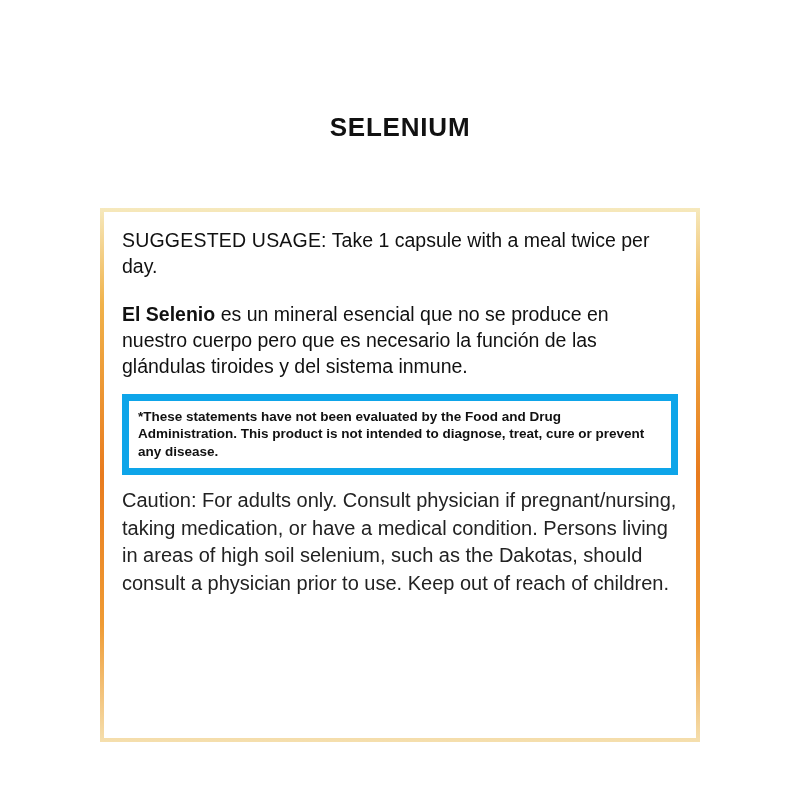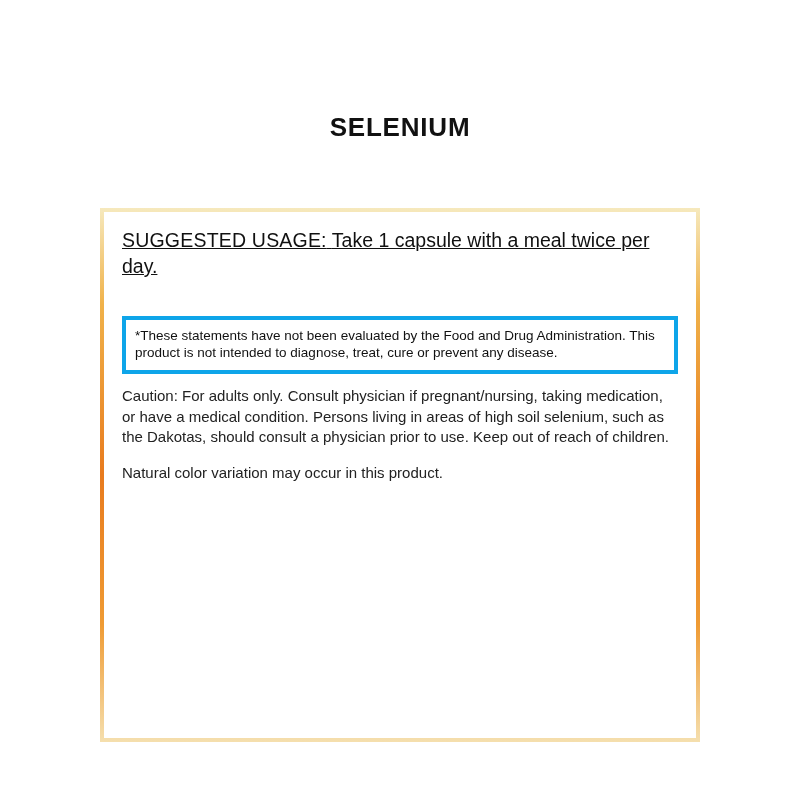--- a/index.html
+++ b/index.html
@@ -60,37 +60,36 @@
   }
   .usage-line {
     margin: 0 0 0 0;
   }
   .usage-line .lead {
     font-weight: normal;
     letter-spacing: 0.2px;
   }
   p.para {
     margin: 0;
-    text-decoration: underline;
   }
   .spacer-sm { height: 13px; }
   .spacer-xs { height: 9px; }
   .bold-term { font-weight: bold; }
   .disclaimer-box {
-    border: 4px solid #0ea5e9;
+    border: 7px solid #0ea5e9;
     box-sizing: border-box;
     padding: 7px 9px 8px 9px;
     font-size: 13.5px;
     line-height: 1.3;
-    font-weight: normal;
+    font-weight: bold;
     color: #111111;
     margin-top: 14px;
   }
   .caution {
-    font-size: 15px;
+    font-size: 20px;
     line-height: 1.38;
     color: #222222;
     margin-top: 12px;
   }
   .natural {
     font-size: 15px;
     line-height: 1.38;
     color: #222222;
     margin-top: 13px;
   }
@@ -110,25 +109,30 @@
           <span class="lead">SUGGESTED USAGE:</span>
           <span>Take 1 capsule with a meal twice per day.</span>
         </p>
       </div>
 
       <div class="spacer-sm"></div>
 
 
       <div class="spacer-xs"></div>
 
+      <div class="block">
+        <p class="para">
+          <span class="bold-term">El Selenio</span>
+          <span>es un mineral esencial que no se produce en nuestro cuerpo pero que es necesario la función de las glándulas tiroides y del sistema inmune.</span>
+        </p>
+      </div>
 
       <div class="disclaimer-box">
         <span>*These statements have not been evaluated by the Food and Drug Administration. This product is not intended to diagnose, treat, cure or prevent any disease.</span>
       </div>
 
       <p class="caution">Caution: For adults only. Consult physician if pregnant/nursing, taking medication, or have a medical condition. Persons living in areas of high soil selenium, such as the Dakotas, should consult a physician prior to use. Keep out of reach of children.</p>
 
-      <p class="natural">Natural color variation may occur in this product.</p>
 
     </div>
   </div>
 
 </div>
 
 </body></html>

